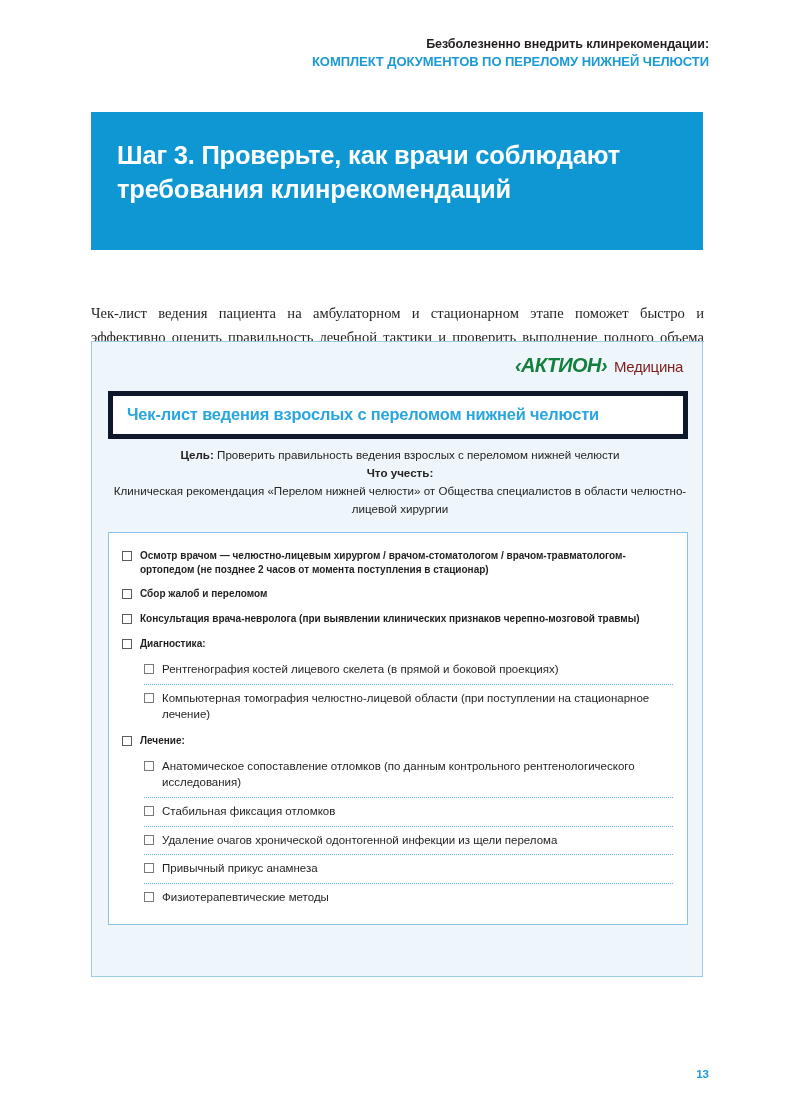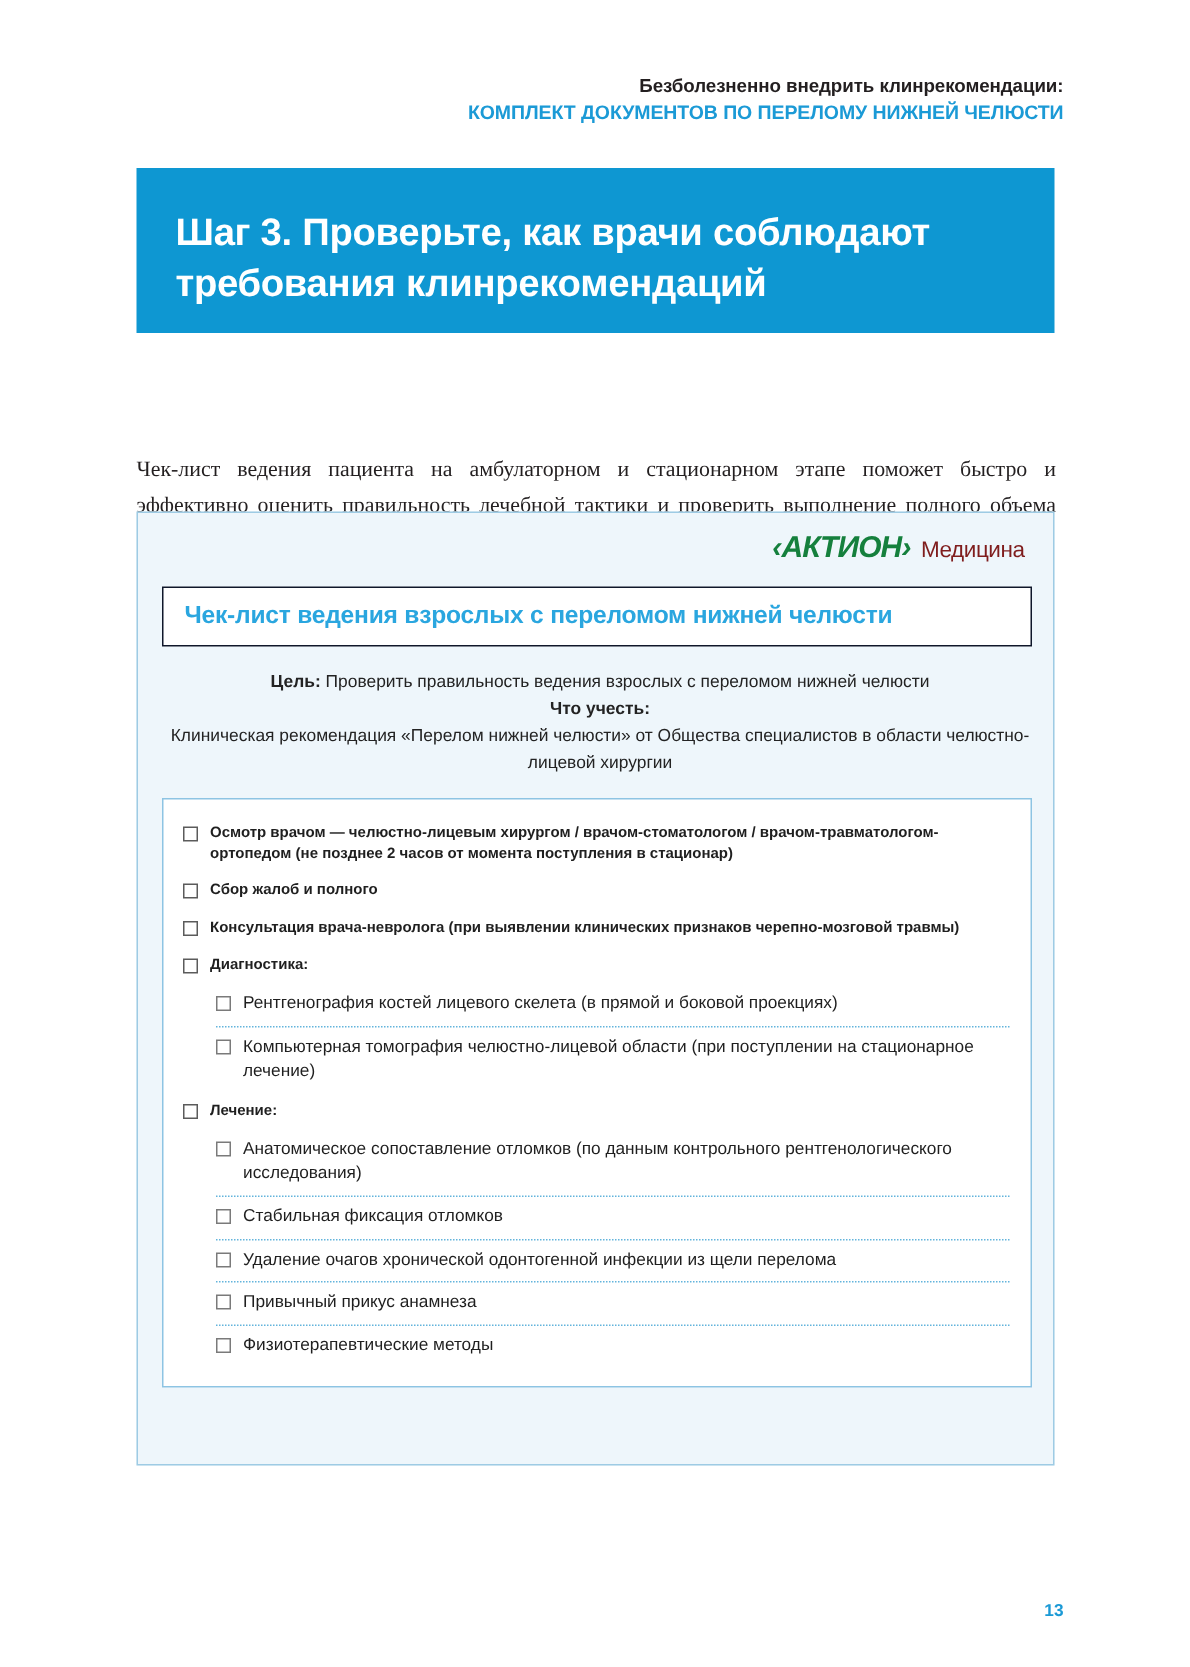--- a/index.html
+++ b/index.html
@@ -22,42 +22,41 @@
     box-sizing: border-box;
   }
 
   
   .doc-header {
     position: absolute;
     top: 36px;
     right: 84px;
     text-align: right;
     line-height: 1.32;
-    margin-top: 13px;
   }
   .doc-header .line1 {
     font-size: 12.5px;
     font-weight: bold;
     color: #231f20;
     letter-spacing: -0.05px;
   }
   .doc-header .line2 {
     font-size: 13px;
     font-weight: bold;
     color: #1b9ad6;
     letter-spacing: -0.05px;
   }
 
   
   .banner {
     position: absolute;
     left: 91px;
     top: 112px;
     width: 612px;
-    height: 110px;
+    height: 138px;
     background: #0e97d2;
     box-sizing: border-box;
     padding: 26px 34px 0 26px;
   }
   .banner h1 {
     margin: 0;
     color: #ffffff;
     font-size: 25.5px;
     font-weight: bold;
     line-height: 1.34;
@@ -111,21 +110,21 @@
     letter-spacing: -0.3px;
   }
 
   .card-title-box {
     position: absolute;
     left: 16px;
     top: 49px;
     width: 580px;
     box-sizing: border-box;
     background: #ffffff;
-    border: 1px solid #0f172a;
+    border: 5px solid #0f172a;
     padding: 9px 14px 10px 14px;
   }
   .card-title-box .t {
     font-size: 16.4px;
     font-weight: bold;
     color: #2aa6df;
     letter-spacing: -0.15px;
   }
 
   .meta {
@@ -234,21 +233,21 @@
       <span class="row">Клиническая рекомендация «Перелом нижней челюсти» от Общества специалистов в области челюстно-лицевой хирургии</span>
     </div>
 
     <div class="items" id="items-container">
         <div class="item main">
           <span class="chk"></span>
           <span class="txt">Осмотр врачом — челюстно-лицевым хирургом / врачом-стоматологом / врачом-травматологом-ортопедом (не позднее 2 часов от момента поступления в стационар)</span>
         </div>
         <div class="item main">
           <span class="chk"></span>
-          <span class="txt">Сбор жалоб и полного</span>
+          <span class="txt">Сбор жалоб и переломом</span>
         </div>
         <div class="item main">
           <span class="chk"></span>
           <span class="txt">Консультация врача-невролога (при выявлении клинических признаков черепно-мозговой травмы)</span>
         </div>
         <div class="item main">
           <span class="chk"></span>
           <span class="txt">Диагностика:</span>
         </div>
         <div class="item sub">

